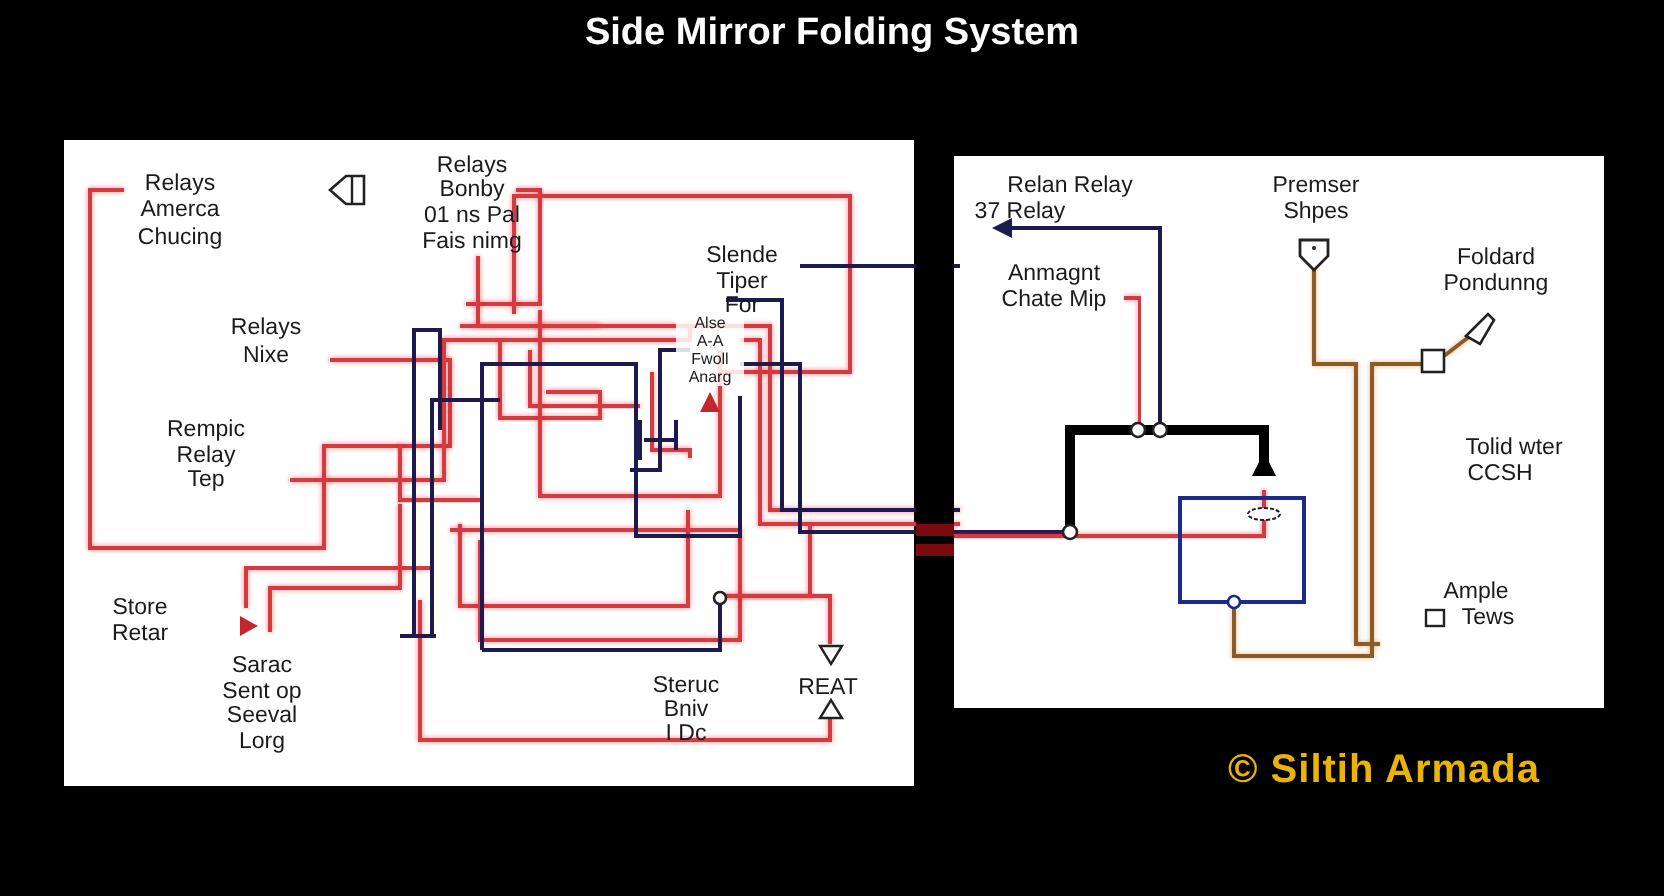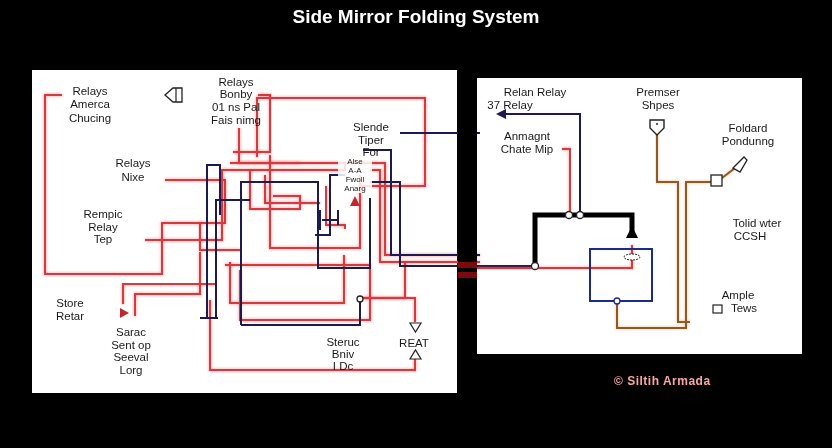--- a/index.html
+++ b/index.html
@@ -1,21 +1,21 @@
 <!DOCTYPE html>
 <html><head>
 <meta charset="utf-8">
 <style>
   html, body { margin: 0; padding: 0; background: #000; }
   body { width: 832px; height: 448px; position: relative; overflow: hidden; font-family: "Liberation Sans", sans-serif; }
   .title { position: absolute; left: 0; top: 6px; width: 832px; text-align: center; color: #fff; font-weight: bold; font-size: 19px; letter-spacing: 0; }
   svg.diagram { position: absolute; left: 0; top: 0; }
   .lbl { font-family: "Liberation Sans", sans-serif; font-size: 11.5px; fill: #1a1a1a; }
   .lbl-s { font-family: "Liberation Sans", sans-serif; font-size: 8px; fill: #1a1a1a; }
-  .wm { position: absolute; left: 614px; top: 374px; color: #fca5a5; font-size: 12px; font-weight: bold; letter-spacing: 0.5px; }
+  .wm { position: absolute; left: 614px; top: 374px; color: #eab308; font-size: 20px; font-weight: bold; letter-spacing: 0.5px; }
   .red { stroke: #d23a3f; stroke-width: 2; fill: none; filter: url(#glow); }
   .navy { stroke: #1d1a4e; stroke-width: 2; fill: none; }
   .blk { stroke: #000; stroke-width: 5; fill: none; }
   .brn { stroke: #8a5a2b; stroke-width: 2; fill: none; filter: url(#glowO); }
   .blu { stroke: #1c2a8a; stroke-width: 2; fill: none; }
 </style>
 </head>
 <body>
 
 <div class="title">Side Mirror Folding System</div>

